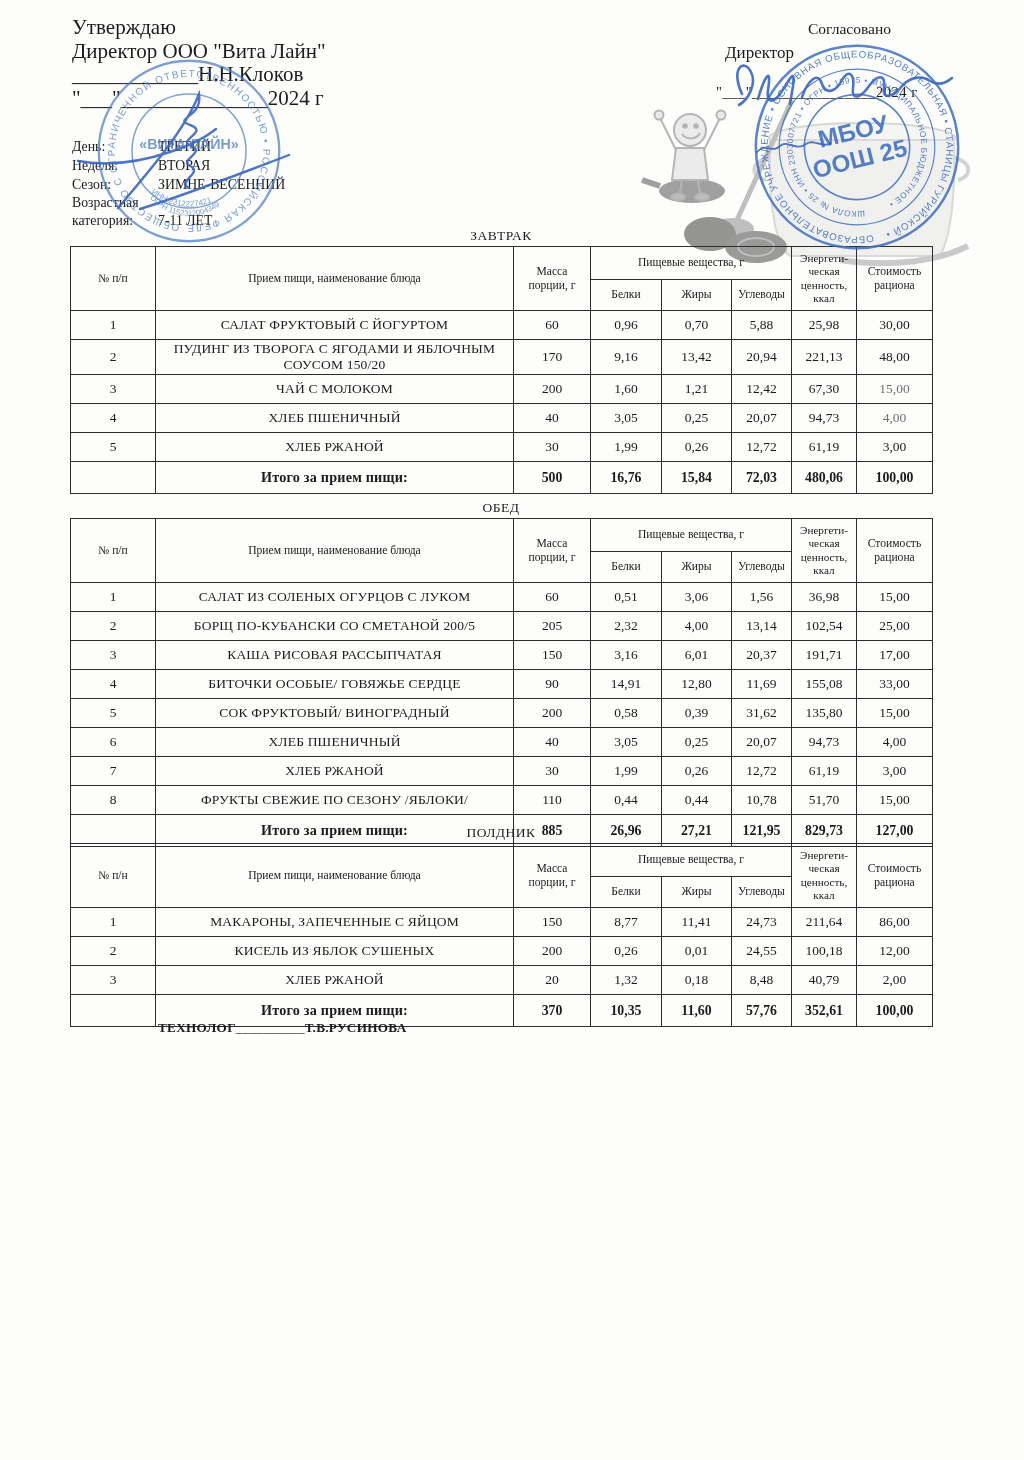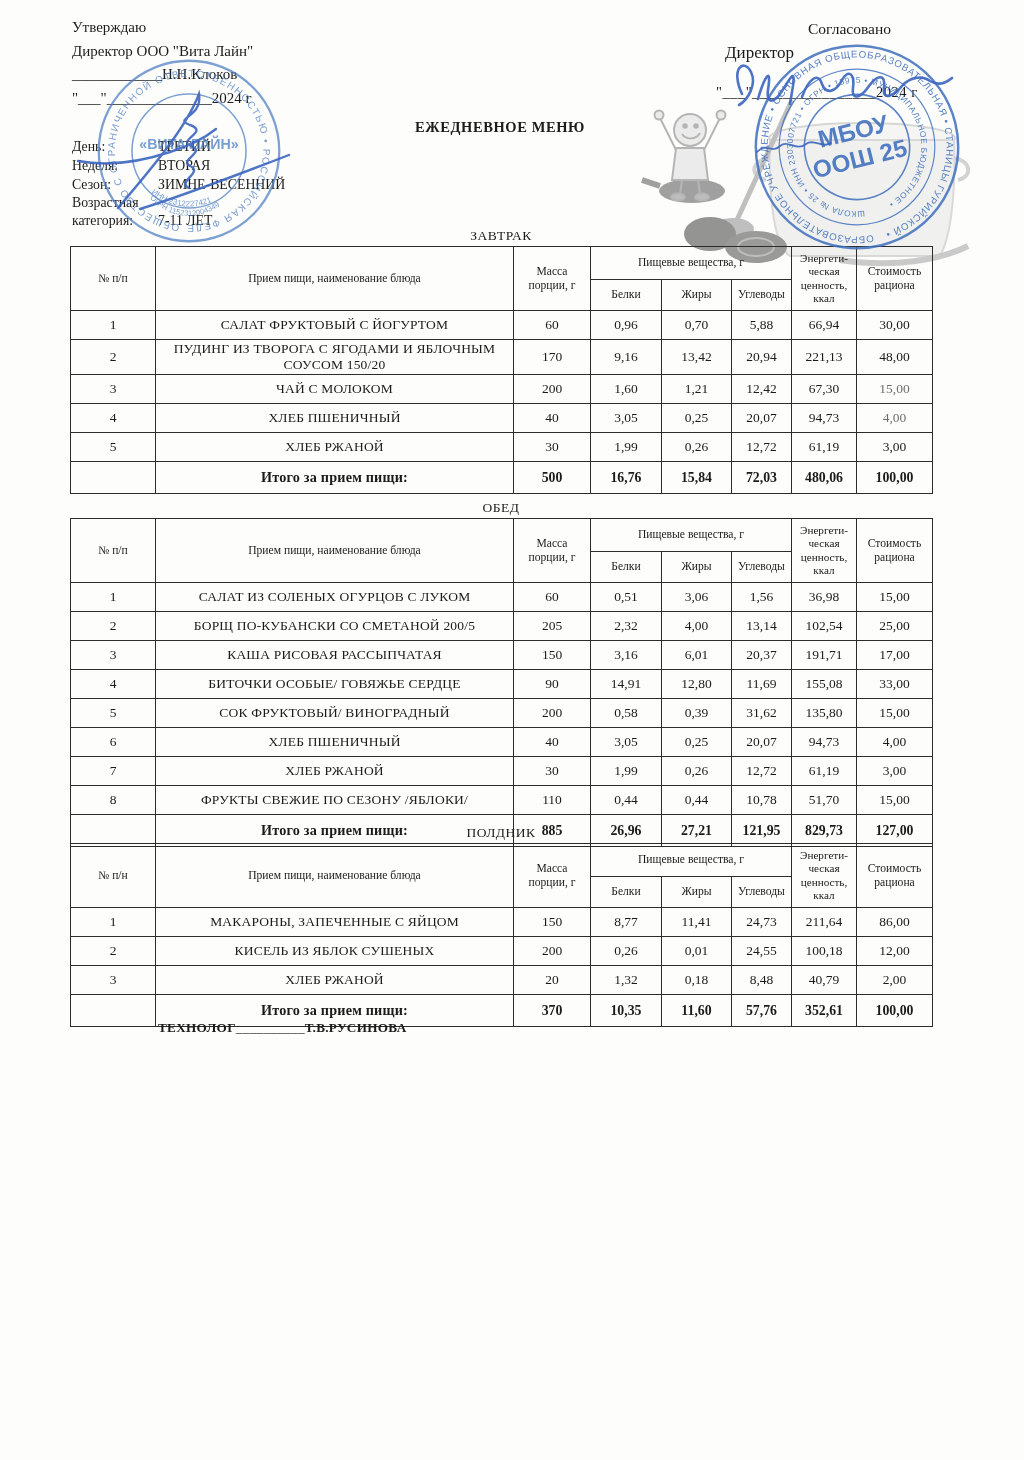--- a/index.html
+++ b/index.html
@@ -11,21 +11,21 @@
     color:#1b1b1b;
     overflow:hidden;
   }
   .abs{position:absolute;}
   .hdr-text{z-index:2;}
   .layer-watermark{z-index:1;}
   .layer-stamp{z-index:3;}
   .layer-sign{z-index:4;}
 
   
-  .approve-block{left:72px;top:16px;font-size:15px;line-height:23.5px;white-space:nowrap;}
+  .approve-block{left:72px;top:16px;font-size:21px;line-height:23.5px;white-space:nowrap;}
   .agree-word{left:808px;top:20px;font-size:15.5px;}
   .agree-director{left:725px;top:43px;font-size:17px;}
   .agree-date{left:716px;top:84px;font-size:14.5px;letter-spacing:.5px;}
   .doc-title{left:0;top:119px;width:1000px;text-align:center;font-weight:bold;font-size:14.5px;letter-spacing:.6px;}
 
   .meta-block{left:72px;top:137px;font-size:13.8px;z-index:2;}
   .meta-row{display:flex;min-height:19px;align-items:flex-end;}
   .meta-label{width:86px;font-weight:normal;line-height:18px;}
   .meta-value{line-height:18px;padding-left:0;}
 
@@ -65,21 +65,20 @@
     <div>Утверждаю</div>
     <div>Директор ООО "Вита Лайн"</div>
     <div>____________Н.Н.Клоков</div>
     <div>"___"______________2024 г</div>
   </div>
 
   <div class="abs hdr-text agree-word">Согласовано</div>
   <div class="abs hdr-text agree-director">Директор</div>
   <div class="abs hdr-text agree-date">"___"________________2024 г</div>
 
-  <div class="abs hdr-text doc-title">ЕЖЕДНЕВНОЕ МЕНЮ</div>
 
   <div class="abs meta-block">
     <div class="meta-row">
       <span class="meta-label">День:</span>
       <span class="meta-value">ТРЕТИЙ</span>
     </div>
     <div class="meta-row">
       <span class="meta-label">Неделя:</span>
       <span class="meta-value">ВТОРАЯ</span>
     </div>
@@ -227,21 +226,21 @@
           </tr>
         </thead>
         <tbody>
           <tr>
             <td>1</td>
             <td class="dish">САЛАТ ФРУКТОВЫЙ С ЙОГУРТОМ</td>
             <td>60</td>
             <td>0,96</td>
             <td>0,70</td>
             <td>5,88</td>
-            <td>66,94</td>
+            <td>25,98</td>
             <td class="cost">30,00</td>
           </tr>
           <tr>
             <td>2</td>
             <td class="dish">ПУДИНГ ИЗ ТВОРОГА С ЯГОДАМИ И ЯБЛОЧНЫМ СОУСОМ 150/20</td>
             <td>170</td>
             <td>9,16</td>
             <td>13,42</td>
             <td>20,94</td>
             <td>221,13</td>

